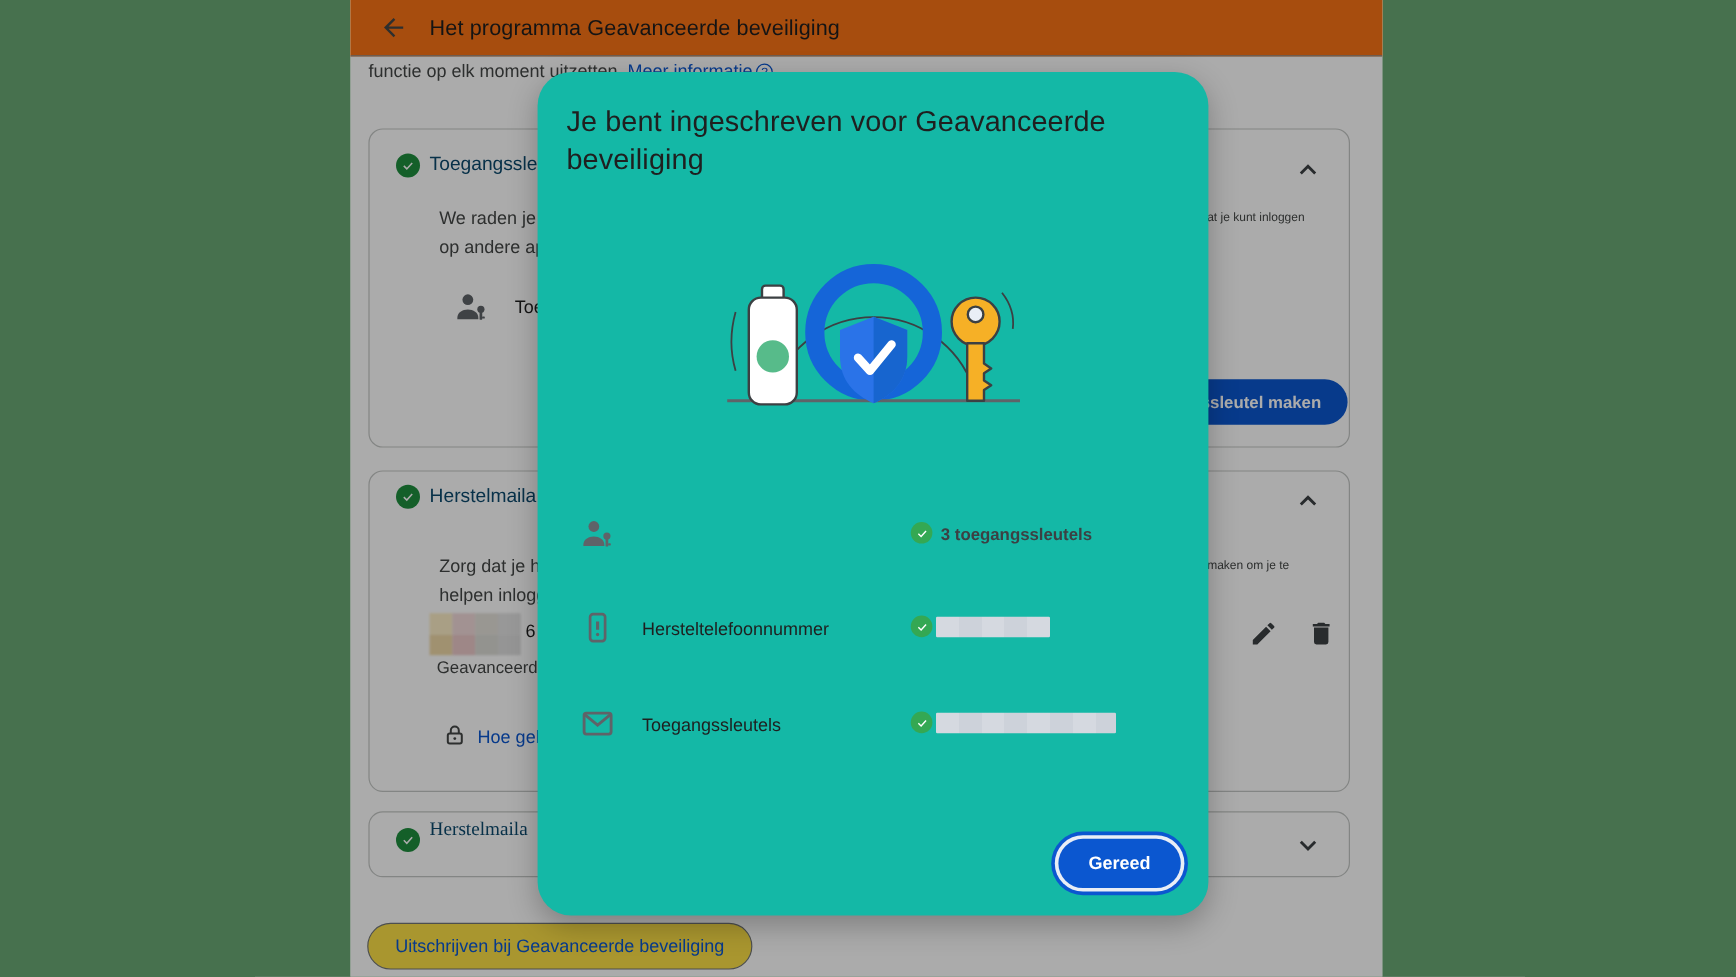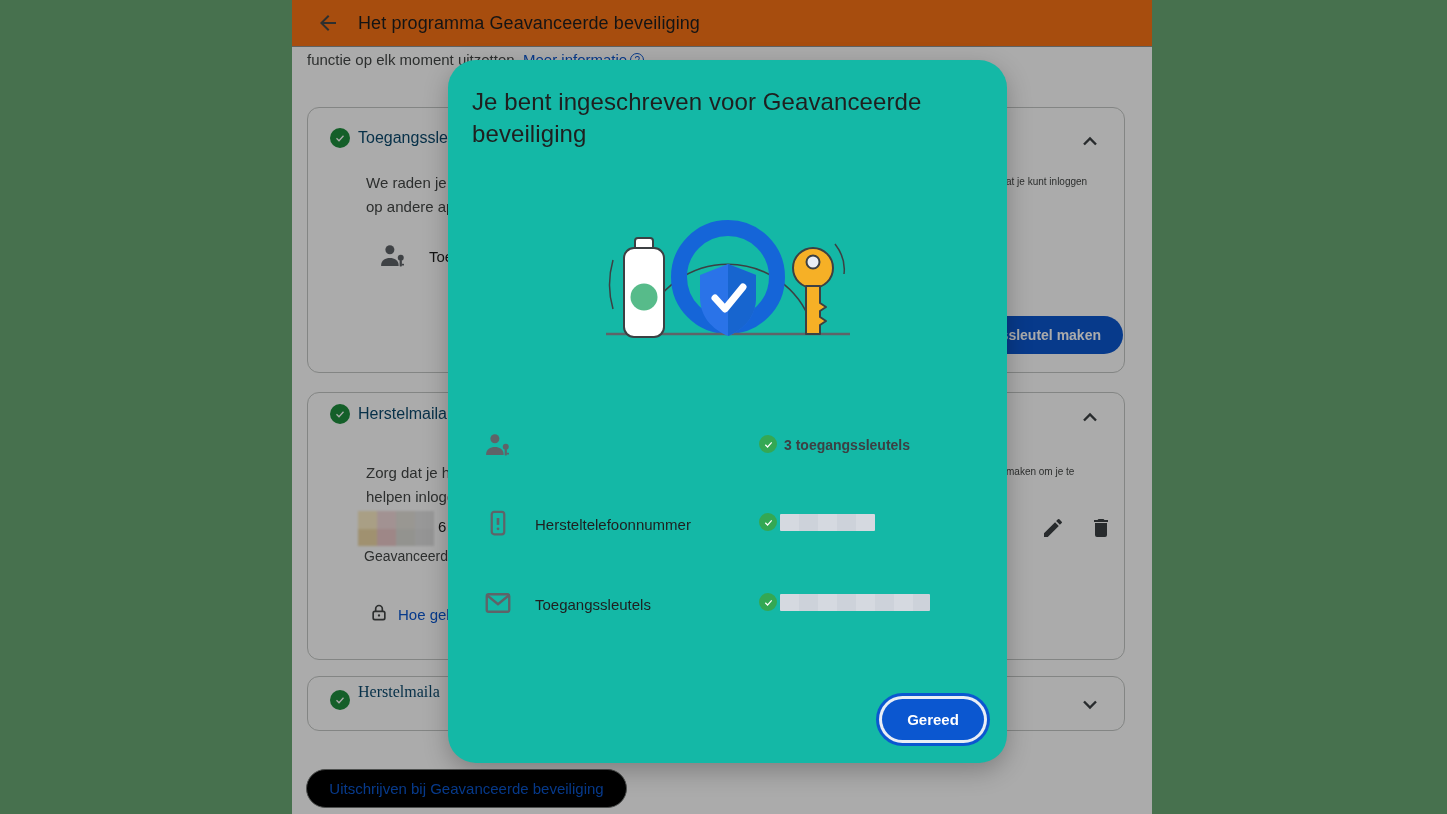--- a/index.html
+++ b/index.html
@@ -44,21 +44,21 @@
   .pixel-patch { position:absolute; left:50px; top:118px; width:76px; height:35px; display:grid;
                  grid-template-columns:repeat(4,1fr); grid-template-rows:repeat(2,1fr); filter:blur(1px); }
   .pixel-patch i { display:block; }
   .num-frag { position:absolute; left:130px; top:125px; font-size:15px; color:#1f1f1f; }
   .verified { position:absolute; left:56px; top:155px; font-size:14px; color:#444746; }
   .act-ic { position:absolute; width:24px; height:24px; color:#3c4043; }
   .lock-ic { position:absolute; left:61px; top:210px; width:20px; height:20px; color:#444746; }
   .blue-link { position:absolute; font-size:15px; color:#0b57d0; white-space:nowrap; }
 
   .unenroll { position:absolute; left:14px; top:769px; width:321px; height:39px; border-radius:20px;
-              background:#000000; border:1px solid #747775; color:#0b57d0; font-size:15px;
+              background:#fde047; border:1px solid #747775; color:#0b57d0; font-size:15px;
               font-family:"Liberation Sans",sans-serif; }
 
   .scrim { position:absolute; inset:0; background:rgba(0,0,0,0.33); z-index:5; }
 
   
   .modal { position:absolute; left:156px; top:60px; width:559px; height:703px; background:#14b8a6;
            border-radius:28px; z-index:10; box-shadow:0 8px 24px rgba(0,0,0,.25); }
   .modal-title { position:absolute; left:24px; top:26px; width:470px; font-size:24px; line-height:32px;
                  color:#1f1f1f; letter-spacing:.1px; }
   .illus { position:absolute; left:150px; top:132px; }

